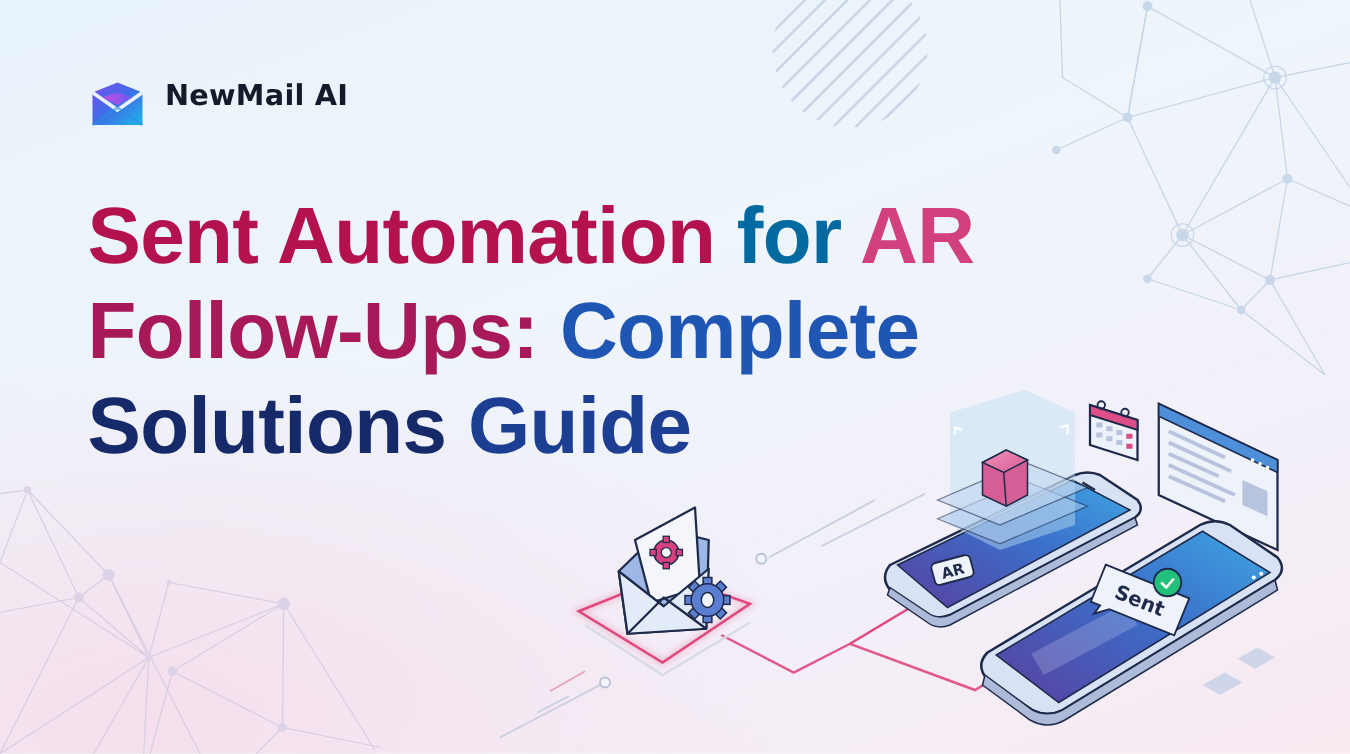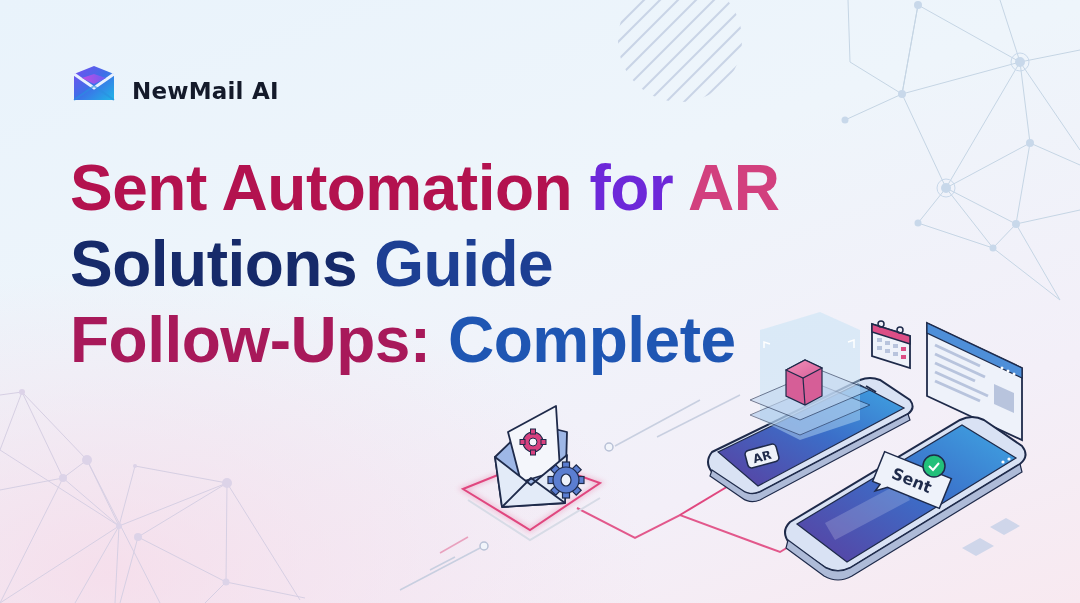--- a/index.html
+++ b/index.html
@@ -5,36 +5,36 @@
     * { margin: 0; padding: 0; box-sizing: border-box; }
     html, body { width: 1080px; height: 603px; overflow: hidden; }
     body {
       position: relative;
       font-family: "Liberation Sans", "DejaVu Sans", sans-serif;
       background: linear-gradient(160deg, #e9f3fb 0%, #eef5fb 40%, #f3eff8 75%, #f8e9f0 100%);
     }
     .bg-svg { position: absolute; left: 0; top: 0; width: 1080px; height: 603px; }
     .brand {
       position: absolute; left: 70px; top: 64px; height: 40px;
-      display: flex; align-items: flex-end; gap: 14px;
+      display: flex; align-items: flex-start; gap: 14px;
     }
     .brand-logo { width: 48px; height: 40px; }
     .brand-name {
       font-family: "DejaVu Sans", "Liberation Sans", sans-serif;
       font-size: 23px; font-weight: 600; color: #141a2a; letter-spacing: 0.2px;
     }
     .headline {
       position: absolute; left: 70px; top: 150px; width: 860px;
       font-family: "Liberation Sans", sans-serif;
       font-weight: 700; font-size: 64px; line-height: 76px; letter-spacing: -0.5px;
     }
     .hl-line { display: block; white-space: nowrap; }
     .c-red1 { color: #b3124f; }
     .c-red2 { color: #a8195a; }
-    .c-blue1 { color: #6d28d9; }
+    .c-blue1 { color: #0369a1; }
     .c-blue2 { color: #1f56b3; }
     .c-pink { color: #d2407e; }
     .c-navy { color: #162a6a; }
     .c-navy2 { color: #1d3f93; }
     .illus { position: absolute; left: 0; top: 0; width: 1080px; height: 603px; }
     .sent-label {
       font-family: "DejaVu Sans", sans-serif; font-weight: 700;
     }
   </style>
 </head>
@@ -164,26 +164,26 @@
   <span class="brand-name">NewMail AI</span>
 </div>
 
 <h1 class="headline">
   <span class="hl-line">
     <span class="c-red1">Sent Automation</span>
     <span class="c-blue1">for</span>
     <span class="c-pink">AR</span>
   </span>
   <span class="hl-line">
+    <span class="c-red2">Follow-Ups:</span>
+    <span class="c-blue2">Complete</span>
+  </span>
+  <span class="hl-line">
     <span class="c-navy">Solutions</span>
     <span class="c-navy2">Guide</span>
-  </span>
-  <span class="hl-line">
-    <span class="c-red2">Follow-Ups:</span>
-    <span class="c-blue2">Complete</span>
   </span>
 </h1>
 
 <svg class="illus" viewBox="0 0 1080 603">
   <defs>
     <linearGradient id="screenG" x1="0" y1="1" x2="1" y2="0">
       <stop offset="0" stop-color="#5a3fa0"></stop>
       <stop offset="0.55" stop-color="#3b6fc9"></stop>
       <stop offset="1" stop-color="#3fa6e3"></stop>
     </linearGradient>

